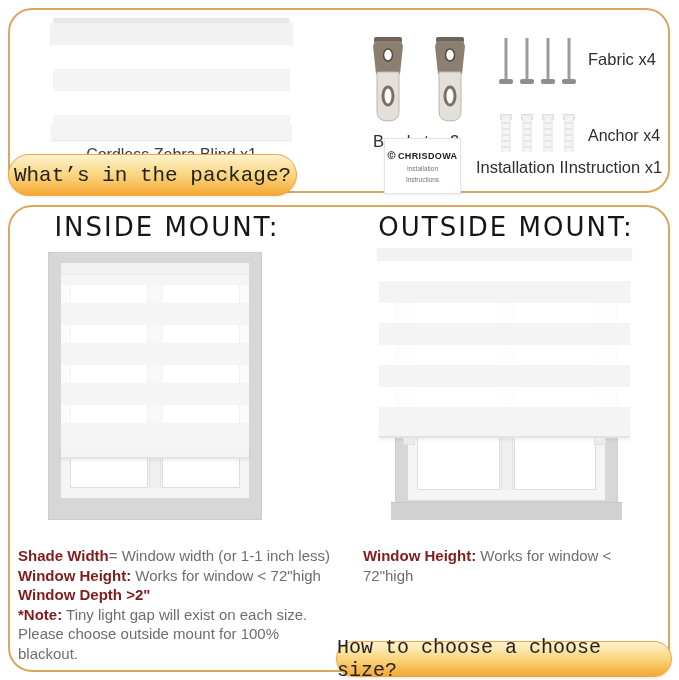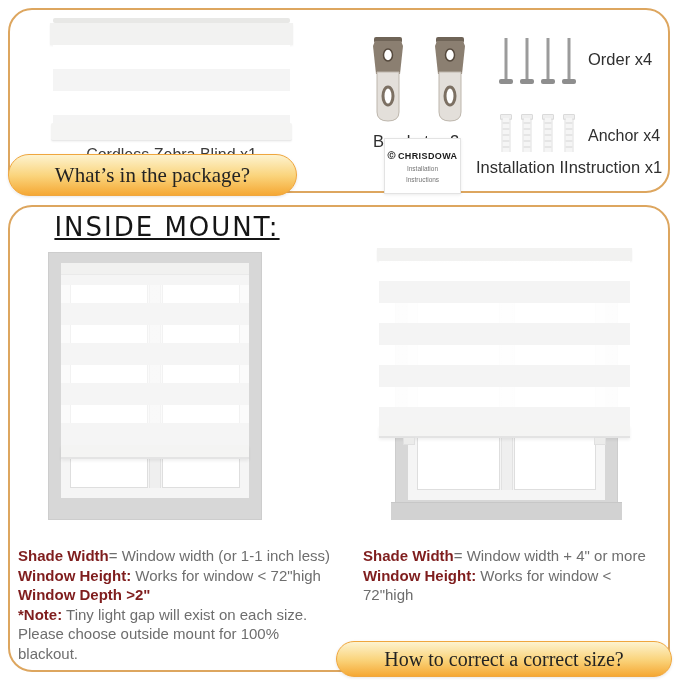--- a/index.html
+++ b/index.html
@@ -5,21 +5,21 @@
   * { margin:0; padding:0; box-sizing:border-box; }
   body { background:#ffffff; font-family:"Liberation Sans", sans-serif; }
   .page { position:relative; width:679px; height:680px; background:#fff; overflow:hidden; }
 
   .card { position:absolute; background:#fff; border:2px solid #DDA65F; border-radius:24px; }
   .card-package { left:8px; top:8px; width:662px; height:185px; }
   .card-mount { left:8px; top:205px; width:662px; height:467px; }
 
   .pill { position:absolute; display:flex; align-items:center; justify-content:center;
           background:linear-gradient(180deg,#FDF3CF 0%,#FAD47C 52%,#F5A834 100%);
-          border:1px solid #EFA63E; color:#232323; font-family:Liberation Serif, serif;
+          border:1px solid #EFA63E; color:#232323; font-family:Liberation Mono, monospace;
           box-shadow:0 1px 3px rgba(0,0,0,0.10); z-index:5; }
   .pill-package { left:8px; top:154px; width:289px; height:42px; border-radius:21px; font-size:21px; }
   .pill-size { left:336px; top:641px; width:336px; height:36px; border-radius:18px; font-size:20px; }
 
   
   .blind-illo { position:absolute; left:40px; top:8px; width:243px; height:124px; }
   .blind-topstrip { position:absolute; left:3px; right:3px; top:0; height:5px; background:#E8E8E6; border-radius:2px; }
   .blind-headrail { position:absolute; left:0; right:0; top:5px; height:22px; background:#F2F2F1;
                     box-shadow:0 1px 2px rgba(0,0,0,0.05); }
   .blind-fabric { position:absolute; left:3px; right:3px; top:27px; height:78px;
@@ -53,21 +53,21 @@
              display:flex; flex-direction:column; align-items:center; }
   .booklet-brand { margin-top:11px; display:flex; align-items:center; gap:2px;
                    font-size:9px; font-weight:bold; letter-spacing:0.4px; color:#1A1A1A; }
   .booklet-logo { font-size:8px; }
   .booklet-line { margin-top:4px; font-size:6.5px; color:#757575; }
   .instruction-label { position:absolute; left:466px; top:148px; font-size:16.5px; color:#2F2F2F; }
 
   
   .mount-heading { position:absolute; top:212px; text-align:center; font-family:"DejaVu Sans", sans-serif;
                    font-size:26px; letter-spacing:2px; color:#161616; }
-  .h-inside { left:18px; width:298px;text-decoration:underline; }
+  .h-inside { left:18px; width:298px; }
   .h-outside { left:356px; width:300px; }
 
   
   .win-in { position:absolute; left:48px; top:252px; width:214px; height:268px; background:#D7D7D7;
             box-shadow:inset 0 0 0 1px #CDCDCD; }
   .win-in .win-inner { position:absolute; left:13px; right:13px; top:11px; bottom:22px; background:#F5F5F5; }
   .pane { position:absolute; top:8px; bottom:10px; background:#FFFFFF; border:1px solid #DEDEDE; }
   .pane-l { left:9px; right:calc(50% + 7px); }
   .pane-r { right:9px; left:calc(50% + 7px); }
   .mullion { position:absolute; left:50%; transform:translateX(-50%); width:12px; top:8px; bottom:10px;
@@ -132,21 +132,21 @@
       </svg>
     </div>
     <div class="brackets-label">Brackets x2</div>
 
     <div class="screws-group">
       <div class="screw"></div>
       <div class="screw"></div>
       <div class="screw"></div>
       <div class="screw"></div>
     </div>
-    <div class="screws-label">Order x4</div>
+    <div class="screws-label">Fabric x4</div>
 
     <div class="anchors-group">
       <div class="anchor"></div>
       <div class="anchor"></div>
       <div class="anchor"></div>
       <div class="anchor"></div>
     </div>
     <div class="anchor-label">Anchor x4</div>
 
     <div class="booklet">
@@ -158,20 +158,21 @@
       <div class="booklet-line">Instructions</div>
     </div>
     <div class="instruction-label">Installation IInstruction x1</div>
   </section>
 
   <div class="pill pill-package">What’s in the package?</div>
 
   <section class="card card-mount"></section>
 
   <div class="mount-heading h-inside">INSIDE MOUNT:</div>
+  <div class="mount-heading h-outside">OUTSIDE MOUNT:</div>
 
   <div class="win-in">
     <div class="win-inner">
       <div class="pane pane-l"></div>
       <div class="mullion"></div>
       <div class="pane pane-r"></div>
       <div class="blind-in">
         <div class="fab"></div>
         <div class="head"></div>
         <div class="rail"></div>
@@ -197,19 +198,18 @@
 
   <div class="specs specs-left">
     <div><b>Shade Width</b><span>= Window width (or 1-1 inch less)</span></div>
     <div><b>Window Height:</b><span> Works for window &lt; 72"high</span></div>
     <div><b>Window Depth &gt;2"</b><span></span></div>
     <div><b>*Note:</b><span> Tiny light gap will exist on each size.</span></div>
     <div><b></b><span>Please choose outside mount for 100% blackout.</span></div>
   </div>
 
   <div class="specs specs-right">
-    <div><b>Shade Width</b><span>= Window width + 4" or more</span></div>
     <div><b>Window Height:</b><span> Works for window &lt; 72"high</span></div>
   </div>
 
-  <div class="pill pill-size">How to correct a correct size?</div>
+  <div class="pill pill-size">How to choose a choose size?</div>
 
 </div>
 
 </body></html>

